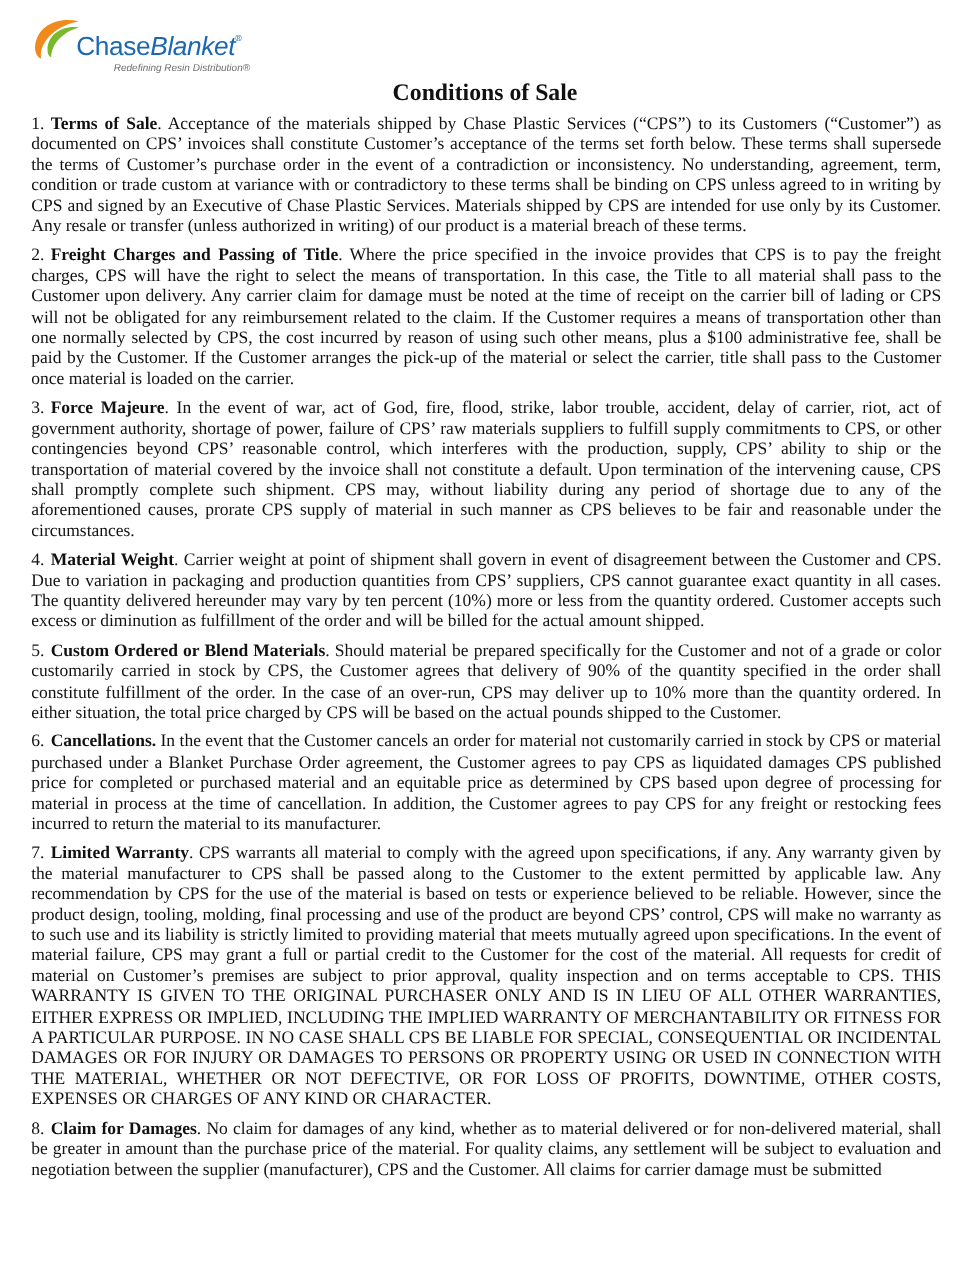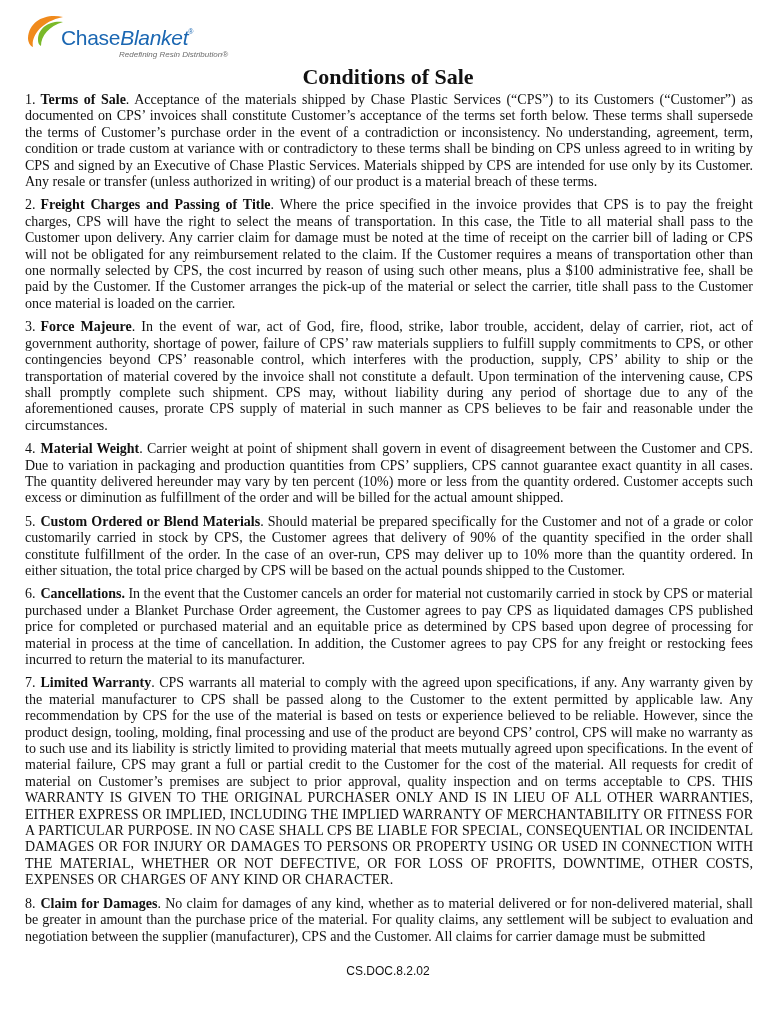--- a/index.html
+++ b/index.html
@@ -3,22 +3,22 @@
 <meta charset="utf-8">
 <style>
   html, body { margin: 0; padding: 0; background: #ffffff; }
   body { width: 776px; height: 1016px; position: relative; overflow: hidden; font-family: "Liberation Serif", serif; color: #111; }
   .logo { position: absolute; left: 25px; top: 12px; width: 240px; height: 52px; }
   .logo-swoosh { position: absolute; left: 0; top: 2px; }
   .logo-name { position: absolute; left: 36px; top: 14px; font-family: "Liberation Sans", sans-serif; font-size: 21px; color: #1b67b2; letter-spacing: -0.3px; white-space: nowrap; }
   .logo-name .b { font-weight: normal; }
   .logo-name .i { font-style: italic; }
   .logo-name sup { font-size: 7px; vertical-align: top; position: relative; top: 2px; }
-  .logo-tag { position: absolute; left: 66px; top: 38px; font-family: "Liberation Sans", sans-serif; font-style: italic; font-size: 8px; color: #6d6d6d; white-space: nowrap; margin-left: 28px; }
-  .title { position: absolute; left: 0; right: 0; top: 64px; text-align: center; font-weight: bold; font-size: 22px; }
+  .logo-tag { position: absolute; left: 66px; top: 38px; font-family: "Liberation Sans", sans-serif; font-style: italic; font-size: 8px; color: #6d6d6d; white-space: nowrap; }
+  .title { position: absolute; left: 0; right: 0; top: 64px; text-align: center; font-weight: bold; font-size: 19px; }
   .content { position: absolute; left: 25px; right: 23px; top: 92px; font-size: 14px; line-height: 16.4px; text-align: justify; }
   .clause { margin: 0 0 7px 0; }
   .clause .num { margin-right: 5px; }
   .clause .head { font-weight: bold; }
   .footer { position: absolute; left: 0; right: 0; top: 963px; text-align: center; font-family: "Liberation Sans", sans-serif; font-size: 12px; line-height: 16px; color: #111; }
 </style>
 </head>
 <body>
 
 <div class="logo">
@@ -37,14 +37,13 @@
   <p class="clause"><span class="num">2.</span><span class="head">Freight Charges and Passing of Title</span><span>. Where the price specified in the invoice provides that CPS is to pay the freight charges, CPS will have the right to select the means of transportation. In this case, the Title to all material shall pass to the Customer upon delivery. Any carrier claim for damage must be noted at the time of receipt on the carrier bill of lading or CPS will not be obligated for any reimbursement related to the claim. If the Customer requires a means of transportation other than one normally selected by CPS, the cost incurred by reason of using such other means, plus a $100 administrative fee, shall be paid by the Customer. If the Customer arranges the pick-up of the material or select the carrier, title shall pass to the Customer once material is loaded on the carrier.</span></p>
   <p class="clause"><span class="num">3.</span><span class="head">Force Majeure</span><span>. In the event of war, act of God, fire, flood, strike, labor trouble, accident, delay of carrier, riot, act of government authority, shortage of power, failure of CPS’ raw materials suppliers to fulfill supply commitments to CPS, or other contingencies beyond CPS’ reasonable control, which interferes with the production, supply, CPS’ ability to ship or the transportation of material covered by the invoice shall not constitute a default. Upon termination of the intervening cause, CPS shall promptly complete such shipment. CPS may, without liability during any period of shortage due to any of the aforementioned causes, prorate CPS supply of material in such manner as CPS believes to be fair and reasonable under the circumstances.</span></p>
   <p class="clause"><span class="num">4.</span><span class="head">Material Weight</span><span>. Carrier weight at point of shipment shall govern in event of disagreement between the Customer and CPS. Due to variation in packaging and production quantities from CPS’ suppliers, CPS cannot guarantee exact quantity in all cases. The quantity delivered hereunder may vary by ten percent (10%) more or less from the quantity ordered. Customer accepts such excess or diminution as fulfillment of the order and will be billed for the actual amount shipped.</span></p>
   <p class="clause"><span class="num">5.</span><span class="head">Custom Ordered or Blend Materials</span><span>. Should material be prepared specifically for the Customer and not of a grade or color customarily carried in stock by CPS, the Customer agrees that delivery of 90% of the quantity specified in the order shall constitute fulfillment of the order. In the case of an over-run, CPS may deliver up to 10% more than the quantity ordered. In either situation, the total price charged by CPS will be based on the actual pounds shipped to the Customer.</span></p>
   <p class="clause"><span class="num">6.</span><span class="head">Cancellations.</span><span> In the event that the Customer cancels an order for material not customarily carried in stock by CPS or material purchased under a Blanket Purchase Order agreement, the Customer agrees to pay CPS as liquidated damages CPS published price for completed or purchased material and an equitable price as determined by CPS based upon degree of processing for material in process at the time of cancellation. In addition, the Customer agrees to pay CPS for any freight or restocking fees incurred to return the material to its manufacturer.</span></p>
   <p class="clause"><span class="num">7.</span><span class="head">Limited Warranty</span><span>. CPS warrants all material to comply with the agreed upon specifications, if any. Any warranty given by the material manufacturer to CPS shall be passed along to the Customer to the extent permitted by applicable law. Any recommendation by CPS for the use of the material is based on tests or experience believed to be reliable. However, since the product design, tooling, molding, final processing and use of the product are beyond CPS’ control, CPS will make no warranty as to such use and its liability is strictly limited to providing material that meets mutually agreed upon specifications. In the event of material failure, CPS may grant a full or partial credit to the Customer for the cost of the material. All requests for credit of material on Customer’s premises are subject to prior approval, quality inspection and on terms acceptable to CPS. THIS WARRANTY IS GIVEN TO THE ORIGINAL PURCHASER ONLY AND IS IN LIEU OF ALL OTHER WARRANTIES, EITHER EXPRESS OR IMPLIED, INCLUDING THE IMPLIED WARRANTY OF MERCHANTABILITY OR FITNESS FOR A PARTICULAR PURPOSE. IN NO CASE SHALL CPS BE LIABLE FOR SPECIAL, CONSEQUENTIAL OR INCIDENTAL DAMAGES OR FOR INJURY OR DAMAGES TO PERSONS OR PROPERTY USING OR USED IN CONNECTION WITH THE MATERIAL, WHETHER OR NOT DEFECTIVE, OR FOR LOSS OF PROFITS, DOWNTIME, OTHER COSTS, EXPENSES OR CHARGES OF ANY KIND OR CHARACTER.</span></p>
   <p class="clause"><span class="num">8.</span><span class="head">Claim for Damages</span><span>. No claim for damages of any kind, whether as to material delivered or for non-delivered material, shall be greater in amount than the purchase price of the material. For quality claims, any settlement will be subject to evaluation and negotiation between the supplier (manufacturer), CPS and the Customer. All claims for carrier damage must be submitted</span></p>
 </div>
 
 <div class="footer">
-  <div>CS.DOC.8.2.02</div>
 </div>
 
 </body></html>

